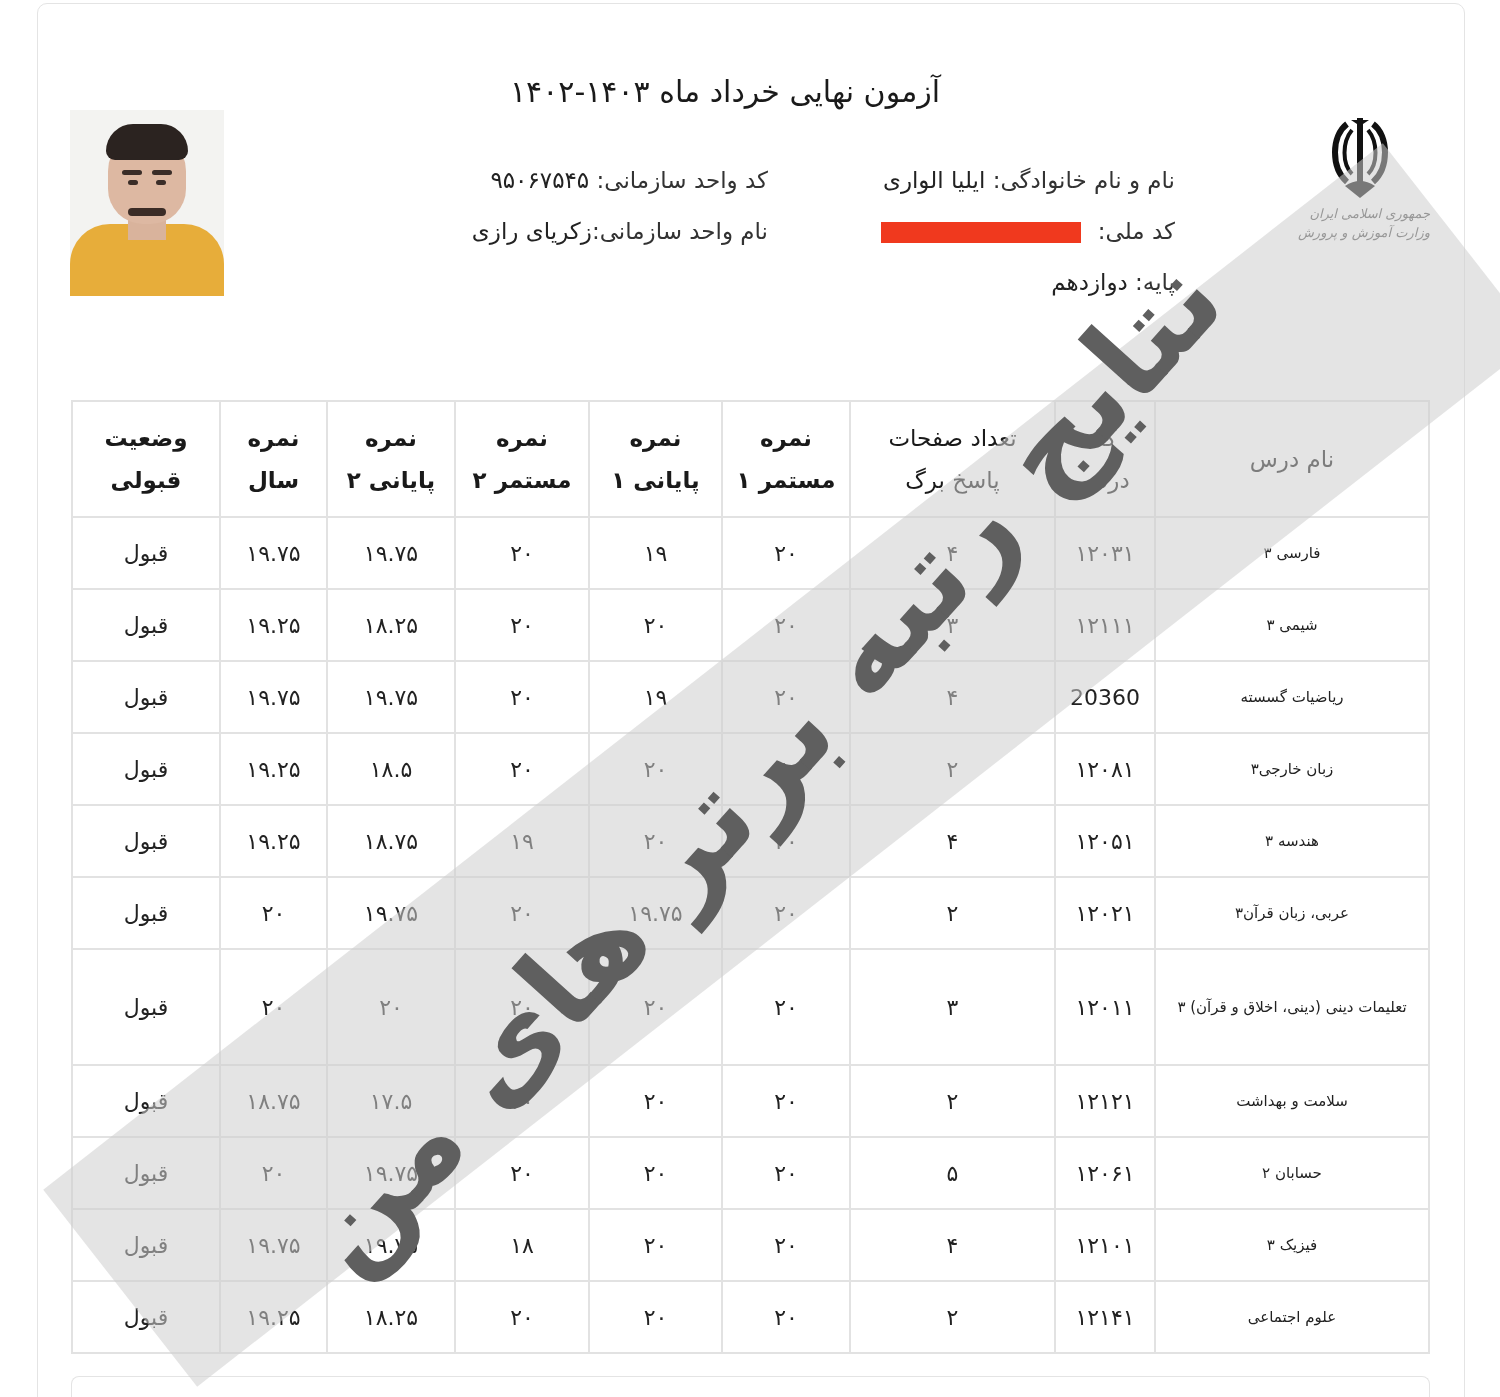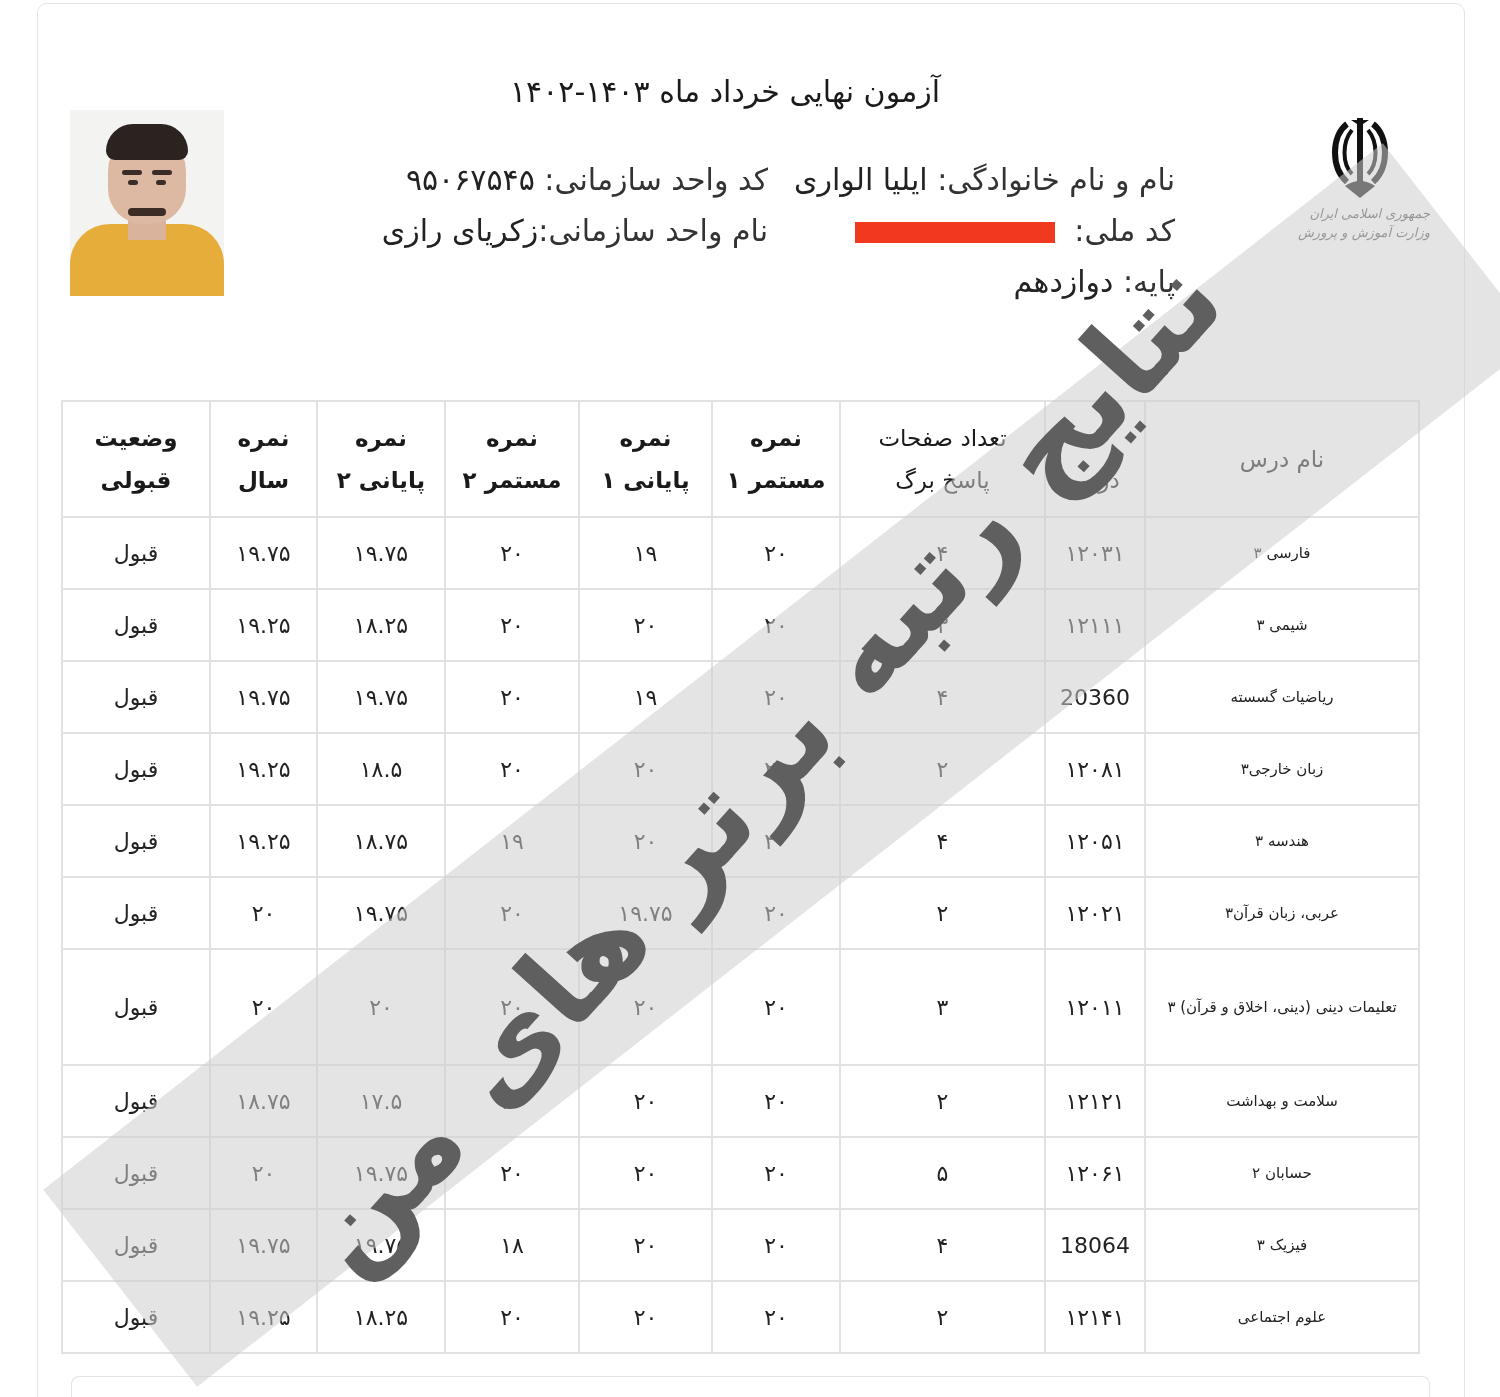--- a/index.html
+++ b/index.html
@@ -47,30 +47,30 @@
   }
   .emblem {
     position:absolute; left:1290px; top:112px; width:140px; height:180px; text-align:center;
   }
   .emblem svg { display:block; margin:0 auto; }
   .emblem .e-line {
     font-family:"DejaVu Serif", serif; font-size:13px; color:#555; direction:rtl;
     font-style:italic; margin-top:4px; white-space:nowrap;margin-left:32px;
   }
   .info {
-    position:absolute; direction:rtl; font-size:30px; color:#222;
+    position:absolute; direction:rtl; font-size:23px; color:#222;
   }
   .info div { height:51px; line-height:44px; white-space:nowrap; }
   .info .lbl { color:#333; }
   .redact {
     display:inline-block; width:200px; height:21px; background:#f0391e; vertical-align:middle;
     margin-right:10px;
   }
   table.grades {
-    position:absolute; left:61px; top:400px; width:1357px; border-collapse:collapse;
+    position:absolute; left:71px; top:400px; width:1357px; border-collapse:collapse;
     direction:rtl; table-layout:fixed;
   }
   table.grades th, table.grades td {
     border:2px solid #e2e2e2; text-align:center; vertical-align:middle;
   }
   table.grades th {
     height:112px; font-size:23px; font-weight:bold; line-height:42px; color:#1a1a1a;
   }
   table.grades th.reg { font-weight:normal; }
   table.grades td { height:68px; font-size:22px; color:#222; }
@@ -271,21 +271,21 @@
       <td>۵</td>
       <td>۲۰</td>
       <td>۲۰</td>
       <td>۲۰</td>
       <td>۱۹.۷۵</td>
       <td>۲۰</td>
       <td>قبول</td>
     </tr>
     <tr>
       <td class="name">فیزیک ۳</td>
-      <td>18064</td>
+      <td>۱۲۱۰۱</td>
       <td>۴</td>
       <td>۲۰</td>
       <td>۲۰</td>
       <td>۱۸</td>
       <td>۱۹.۷۵</td>
       <td>۱۹.۷۵</td>
       <td>قبول</td>
     </tr>
     <tr>
       <td class="name">علوم اجتماعی</td>

